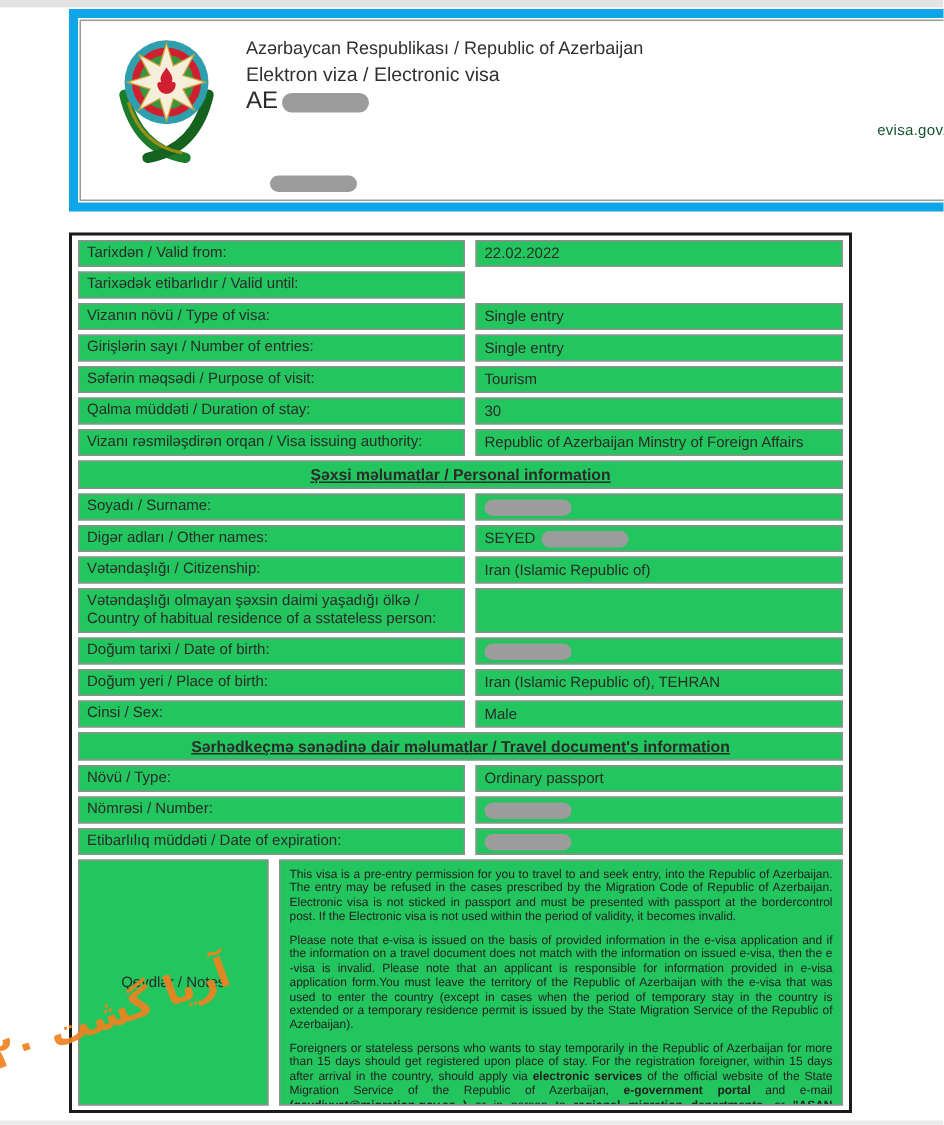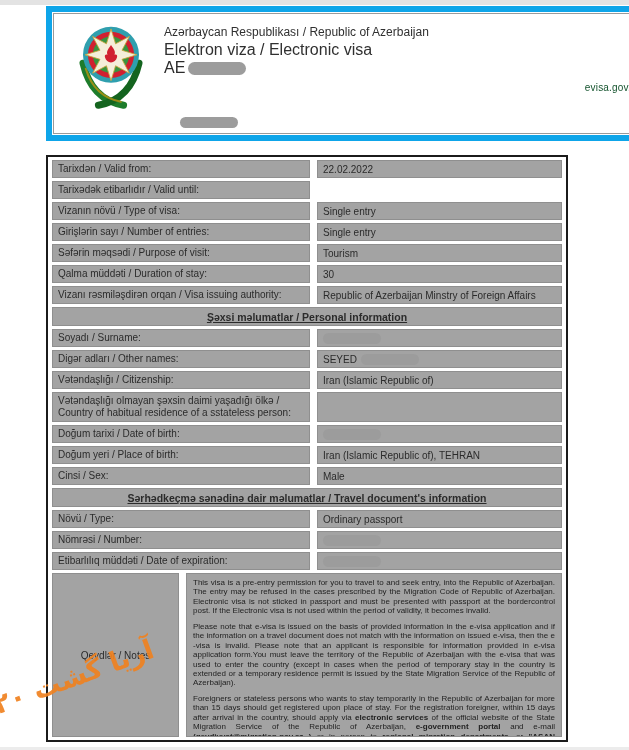--- a/index.html
+++ b/index.html
@@ -12,36 +12,36 @@
 
   
   .header-box{
     position:absolute;left:46px;top:6px;width:616px;height:135px;
     border:6px solid #0ea5e9;box-sizing:border-box;background:#fff;
   }
   .header-box::after{content:"";position:absolute;inset:1px;border:1px solid #9a9a9a;pointer-events:none}
   .emblem{position:absolute;left:24px;top:7px;width:70px;height:94px}
   .header-text{position:absolute;left:112px;top:11px}
   .h-title{font-size:12px;line-height:18px;color:#303030}
-  .h-sub{font-size:16px;line-height:18px;color:#303030}
+  .h-sub{font-size:13px;line-height:18px;color:#303030}
   .visa-number{font-size:16px;line-height:18px;display:flex;align-items:center;gap:3px}
   .pill{display:inline-block;width:58px;height:13px;background:#9c9c9c;border-radius:7px;vertical-align:middle}
   .pill.small{height:11px}
   .site{position:absolute;right:14px;top:70px;font-size:10px;letter-spacing:.2px;color:#14532d}
   .header-bottom-pill{position:absolute;left:128px;bottom:7px}
 
   
   .doc-box{
     position:absolute;left:46px;top:155px;width:522px;height:587px;
     border:2px solid #1b1b1b;box-sizing:border-box;background:#fff;
     padding:3px 4px;display:flex;flex-direction:column;gap:3px;
   }
   .row{display:flex;gap:7px}
   .cell{
-    border:1px solid #8f8f8f;box-sizing:border-box;background:#a3a3a3;
+    border:1px solid #8f8f8f;box-sizing:border-box;background:#22c55e;
     font-size:10px;color:#2b2b2b;padding:2px 5px;
     display:flex;align-items:center;min-height:17px;
   }
   .cell.label{width:258px;flex:none;line-height:12px}
   .cell.value{flex:1;gap:4px}
   .section-row .cell{flex:1;justify-content:center;min-height:19px}
   .section-title{font-weight:bold;text-decoration:underline;font-size:10.5px}
   .notes-row{flex:1;min-height:0}
   .notes-row .cell.notes-label{width:127px;flex:none;justify-content:center;text-align:right}
   .notes-row .cell.notes-body{

